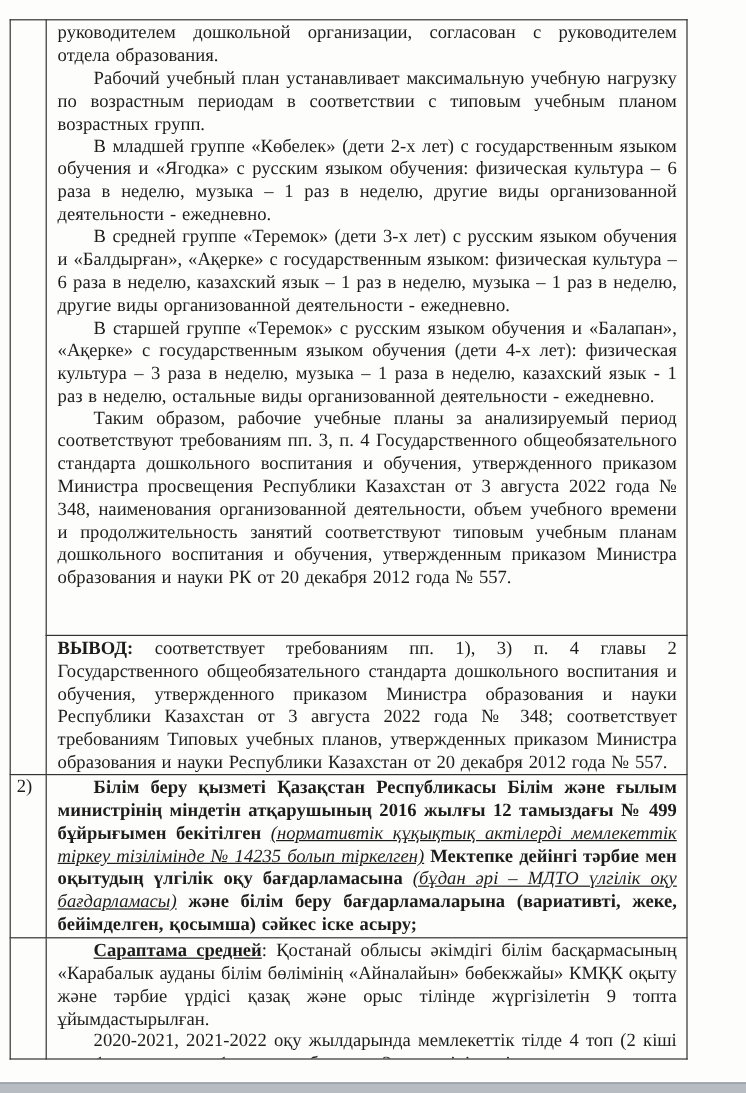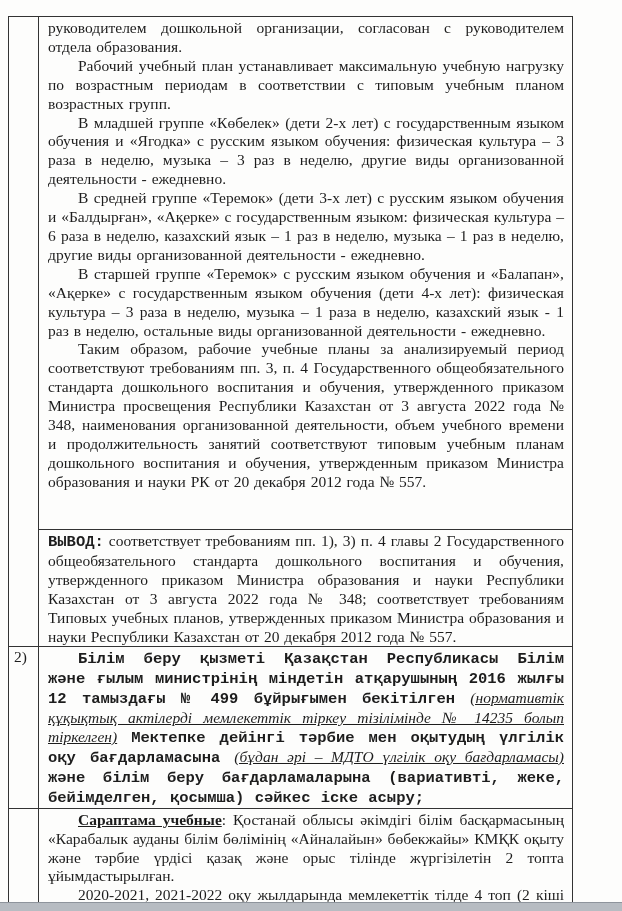--- a/index.html
+++ b/index.html
@@ -42,21 +42,21 @@
     overflow:hidden;
   }
   .para{
     font-size:15.5px;
     line-height:18.9px;
     text-align:justify;
     word-spacing:1px;
   }
   .para.indent{ text-indent:30px; }
   .run.regular{ font-weight:normal; font-style:normal; }
-  .run.bold{ font-weight:bold;font-family:Liberation Mono, monospace; }
+  .run.bold{ font-weight:bold; }
   .run.italic{ font-style:italic;text-decoration:underline; }
   .run.bold-underline{ font-weight:bold; text-decoration:underline; }
   .scan-strip{
     position:absolute;
     left:0; bottom:0;
     width:622px; height:9px;
     background:var(--strip-color);
     border-top:1.5px solid var(--strip-edge);
   }
   .r1 .cell-inner{ min-height:512px; }
@@ -68,21 +68,21 @@
 <body>
 
 <table class="doc-table">
   <tbody>
       <tr class="r1">
     <td class="num-cell" rowspan="2"></td>
     <td class="text-cell">
       <div class="cell-inner">
             <p class="para"><span class="run regular">руководителем дошкольной организации, согласован с руководителем отдела образования.</span></p>
             <p class="para indent"><span class="run regular">Рабочий учебный план устанавливает максимальную учебную нагрузку по возрастным периодам в соответствии с типовым учебным планом возрастных групп.</span></p>
-            <p class="para indent"><span class="run regular">В младшей группе «Көбелек» (дети 2-х лет) с государственным языком обучения и «Ягодка» с русским языком обучения: физическая культура – 3 раза в неделю, музыка – 3 раз в неделю, другие виды организованной деятельности - ежедневно.</span></p>
+            <p class="para indent"><span class="run regular">В младшей группе «Көбелек» (дети 2-х лет) с государственным языком обучения и «Ягодка» с русским языком обучения: физическая культура – 6 раза в неделю, музыка – 1 раз в неделю, другие виды организованной деятельности - ежедневно.</span></p>
             <p class="para indent"><span class="run regular">В средней группе «Теремок» (дети 3-х лет) с русским языком обучения и «Балдырған», «Ақерке» с государственным языком: физическая культура – 6 раза в неделю, казахский язык – 1 раз в неделю, музыка – 1 раз в неделю, другие виды организованной деятельности - ежедневно.</span></p>
             <p class="para indent"><span class="run regular">В старшей группе «Теремок» с русским языком обучения и «Балапан», «Ақерке» с государственным языком обучения (дети 4-х лет): физическая культура – 3 раза в неделю, музыка – 1 раза в неделю, казахский язык - 1 раз в неделю, остальные виды организованной деятельности - ежедневно.</span></p>
             <p class="para indent"><span class="run regular">Таким образом, рабочие учебные планы за анализируемый период соответствуют требованиям пп. 3, п. 4 Государственного общеобязательного стандарта дошкольного воспитания и обучения, утвержденного приказом Министра просвещения Республики Казахстан от 3 августа 2022 года № 348, наименования организованной деятельности, объем учебного времени и продолжительность занятий соответствуют типовым учебным планам дошкольного воспитания и обучения, утвержденным приказом Министра образования и науки РК от 20 декабря 2012 года № 557.</span></p>
           </div>
     </td>
   </tr>
   <tr class="r2">
     <td class="text-cell">
       <div class="cell-inner">
             <p class="para"><span class="run bold">ВЫВОД:</span><span class="run regular"> соответствует требованиям пп. 1), 3) п. 4 главы 2 Государственного общеобязательного стандарта дошкольного воспитания и обучения, утвержденного приказом Министра образования и науки Республики Казахстан от 3 августа 2022 года № 348; соответствует требованиям Типовых учебных планов, утвержденных приказом Министра образования и науки Республики Казахстан от 20 декабря 2012 года № 557.</span></p>
@@ -94,21 +94,21 @@
     <td class="text-cell">
       <div class="cell-inner">
             <p class="para indent"><span class="run bold">Білім беру қызметі Қазақстан Республикасы Білім және ғылым министрінің міндетін атқарушының 2016 жылғы 12 тамыздағы № 499 бұйрығымен бекітілген </span><span class="run italic">(нормативтік құқықтық актілерді мемлекеттік тіркеу тізілімінде № 14235 болып тіркелген)</span><span class="run bold"> Мектепке дейінгі тәрбие мен оқытудың үлгілік оқу бағдарламасына </span><span class="run italic">(бұдан әрі – МДТО үлгілік оқу бағдарламасы)</span><span class="run bold"> және білім беру бағдарламаларына (вариативті, жеке, бейімделген, қосымша) сәйкес іске асыру;</span></p>
           </div>
     </td>
   </tr>
   <tr class="r4">
     <td class="num-cell"></td>
     <td class="text-cell">
       <div class="cell-inner">
-            <p class="para indent"><span class="run bold-underline">Сараптама учебные</span><span class="run regular">: Қостанай облысы әкімдігі білім басқармасының «Карабалык ауданы білім бөлімінің «Айналайын» бөбекжайы» КМҚК оқыту және тәрбие үрдісі қазақ және орыс тілінде жүргізілетін 2 топта ұйымдастырылған.</span></p>
+            <p class="para indent"><span class="run bold-underline">Сараптама средней</span><span class="run regular">: Қостанай облысы әкімдігі білім басқармасының «Карабалык ауданы білім бөлімінің «Айналайын» бөбекжайы» КМҚК оқыту және тәрбие үрдісі қазақ және орыс тілінде жүргізілетін 9 топта ұйымдастырылған.</span></p>
             <p class="para indent"><span class="run regular">2020-2021, 2021-2022 оқу жылдарында мемлекеттік тілде 4 топ (2 кіші топ, 1 ортаңғы топ, 1 ересек тобы және 2 орыс тіліндегі аралас топ</span></p>
           </div>
     </td>
   </tr>
 </tbody>
   </table>
 
 <div class="scan-strip"></div>
 
 </body></html>

